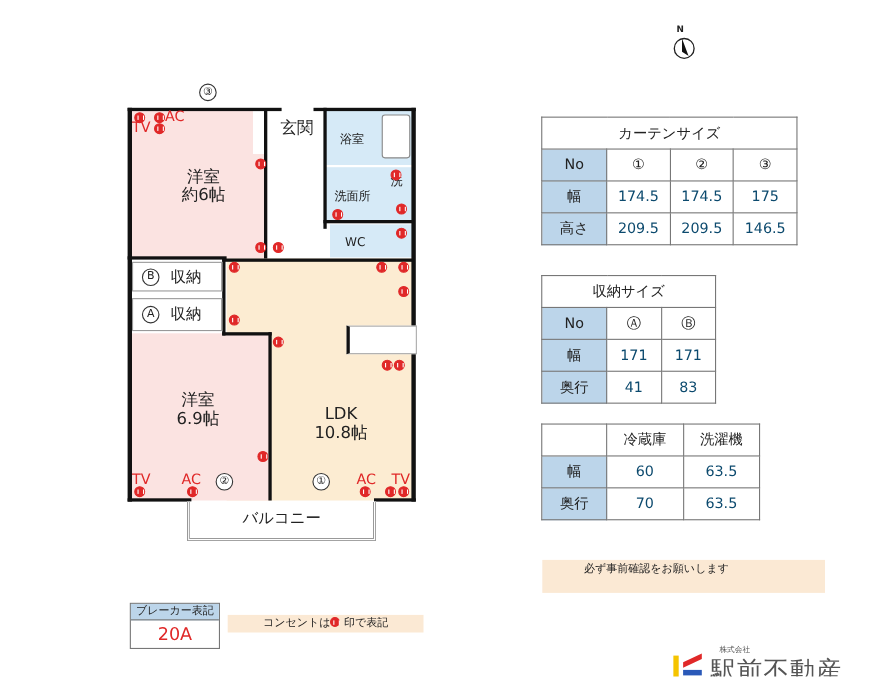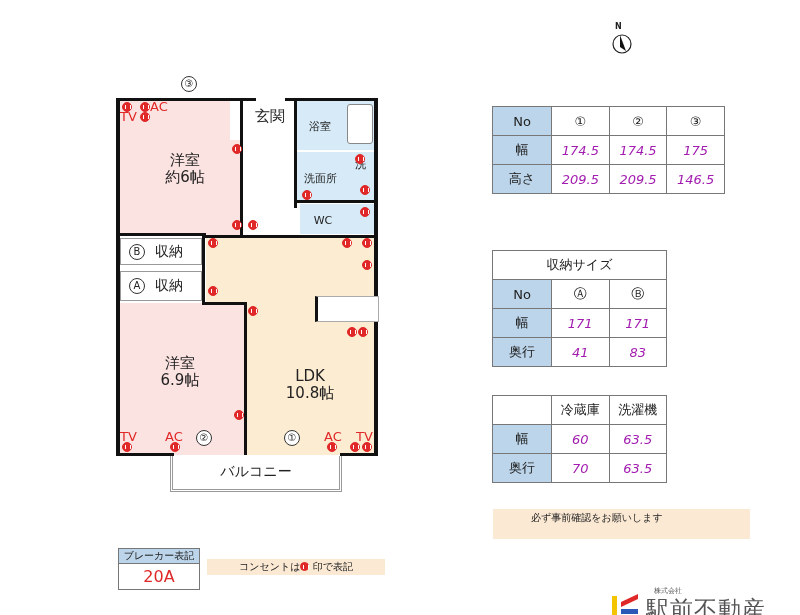--- a/index.html
+++ b/index.html
@@ -16,21 +16,21 @@
   .small{font-size:11px;}
   .outlet{position:absolute;width:10px;height:10px;border-radius:50%;background:#e02828;box-sizing:border-box;border:1px solid #e02828;}
   .outlet::after{content:"";position:absolute;left:2px;top:2px;width:4px;height:4px;border-left:1px solid #fff;border-right:1px solid #fff;}
   .redtxt{position:absolute;color:#e02828;font-size:13px;line-height:13px;}
   .circ{position:absolute;width:14px;height:14px;border:1px solid #333;border-radius:50%;font-size:10px;line-height:14px;text-align:center;background:#fff;}
   .storage{position:absolute;background:#fff;border:1px solid #999;box-sizing:border-box;font-size:14px;display:flex;align-items:center;gap:10px;padding-left:8px;}
   
   table.spec{position:absolute;border-collapse:collapse;font-size:13px;}
   table.spec td{border:1px solid #777;text-align:center;height:28px;padding:0;}
   table.spec td.h{background:#bcd5ea;}
-  table.spec td.v{color:#a21caf;font-style:italic;}
+  table.spec td.v{color:#0c4a6e;}
   table.spec td.title{font-size:13px;height:28px;}
   .note{position:absolute;background:#fbe9d4;font-size:10px;line-height:13px;}
 </style>
 </head>
 <body>
 
 <div class="abs" style="left:610px;top:24px;width:24px;height:30px;">
   <div style="position:absolute;left:5px;top:-2px;font-size:8px;font-weight:bold;">N</div>
   <svg width="24" height="24" style="position:absolute;left:0;top:8px;" viewBox="0 0 24 24">
     <circle cx="12" cy="12" r="9" fill="none" stroke="#222" stroke-width="1.2"></circle>
@@ -131,20 +131,23 @@
   <div class="outlet" style="left:124px;top:340px;"></div>
   <div class="outlet" style="left:12px;top:372px;"></div>
   <div class="outlet" style="left:60px;top:372px;"></div>
   <div class="outlet" style="left:217px;top:372px;"></div>
   <div class="outlet" style="left:240px;top:372px;"></div>
   <div class="outlet" style="left:252px;top:372px;"></div>
 </div>
 
 <table class="spec" style="left:492px;top:106px;width:233px;">
   <tbody>
+      <tr>
+        <td colspan="4" class="title">カーテンサイズ</td>
+      </tr>
   <tr>
     <td class="h" style="width:58px;">No</td>
     <td>①</td>
     <td>②</td>
     <td>③</td>
   </tr>
   <tr>
     <td class="h">幅</td>
     <td class="v">174.5</td>
     <td class="v">174.5</td>
@@ -152,21 +155,21 @@
   </tr>
   <tr>
     <td class="h">高さ</td>
     <td class="v">209.5</td>
     <td class="v">209.5</td>
     <td class="v">146.5</td>
   </tr>
 </tbody>
   </table>
 
-<table class="spec" style="left:492px;top:250px;width:175px;">
+<table class="spec" style="left:492px;top:250px;width:159px;">
   <tbody>
       <tr>
         <td colspan="3" class="title">収納サイズ</td>
       </tr>
   <tr>
     <td class="h" style="width:58px;">No</td>
     <td>Ⓐ</td>
     <td>Ⓑ</td>
   </tr>
   <tr>
@@ -175,21 +178,21 @@
     <td class="v">171</td>
   </tr>
   <tr>
     <td class="h">奥行</td>
     <td class="v">41</td>
     <td class="v">83</td>
   </tr>
 </tbody>
   </table>
 
-<table class="spec" style="left:492px;top:395px;width:175px;">
+<table class="spec" style="left:492px;top:385px;width:199px;">
   <tbody>
       <tr>
     <td style="width:58px;"></td>
     <td>冷蔵庫</td>
     <td>洗濯機</td>
   </tr>
   <tr>
     <td class="h">幅</td>
     <td class="v">60</td>
     <td class="v">63.5</td>

